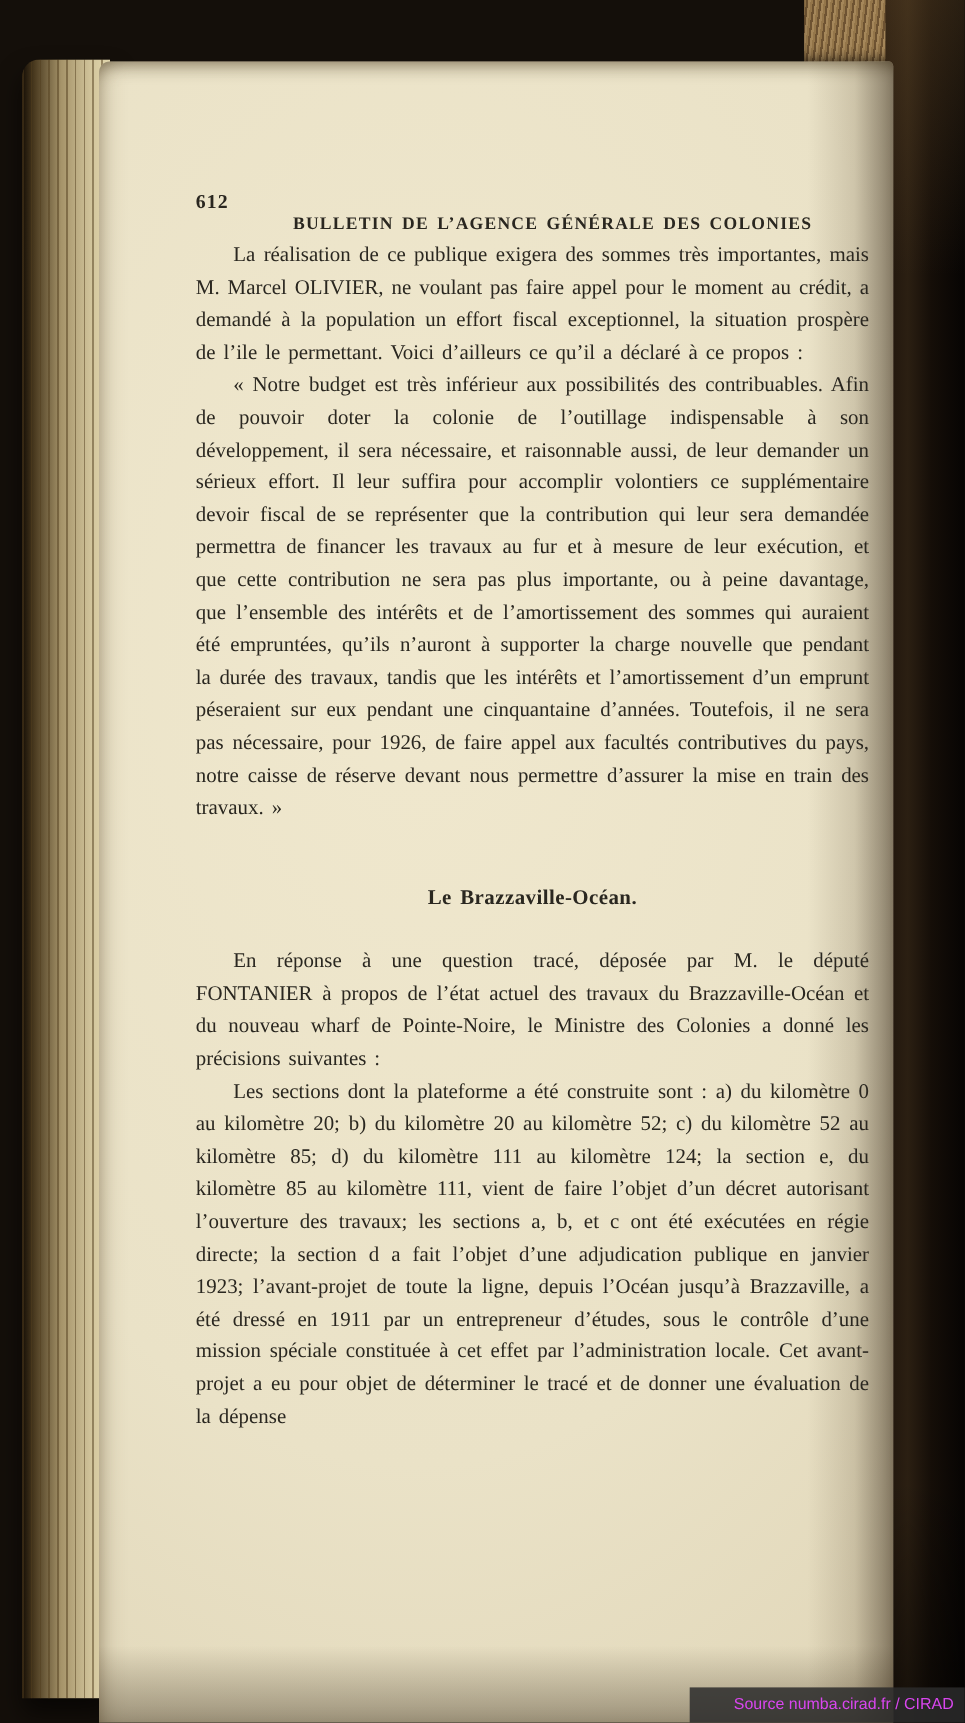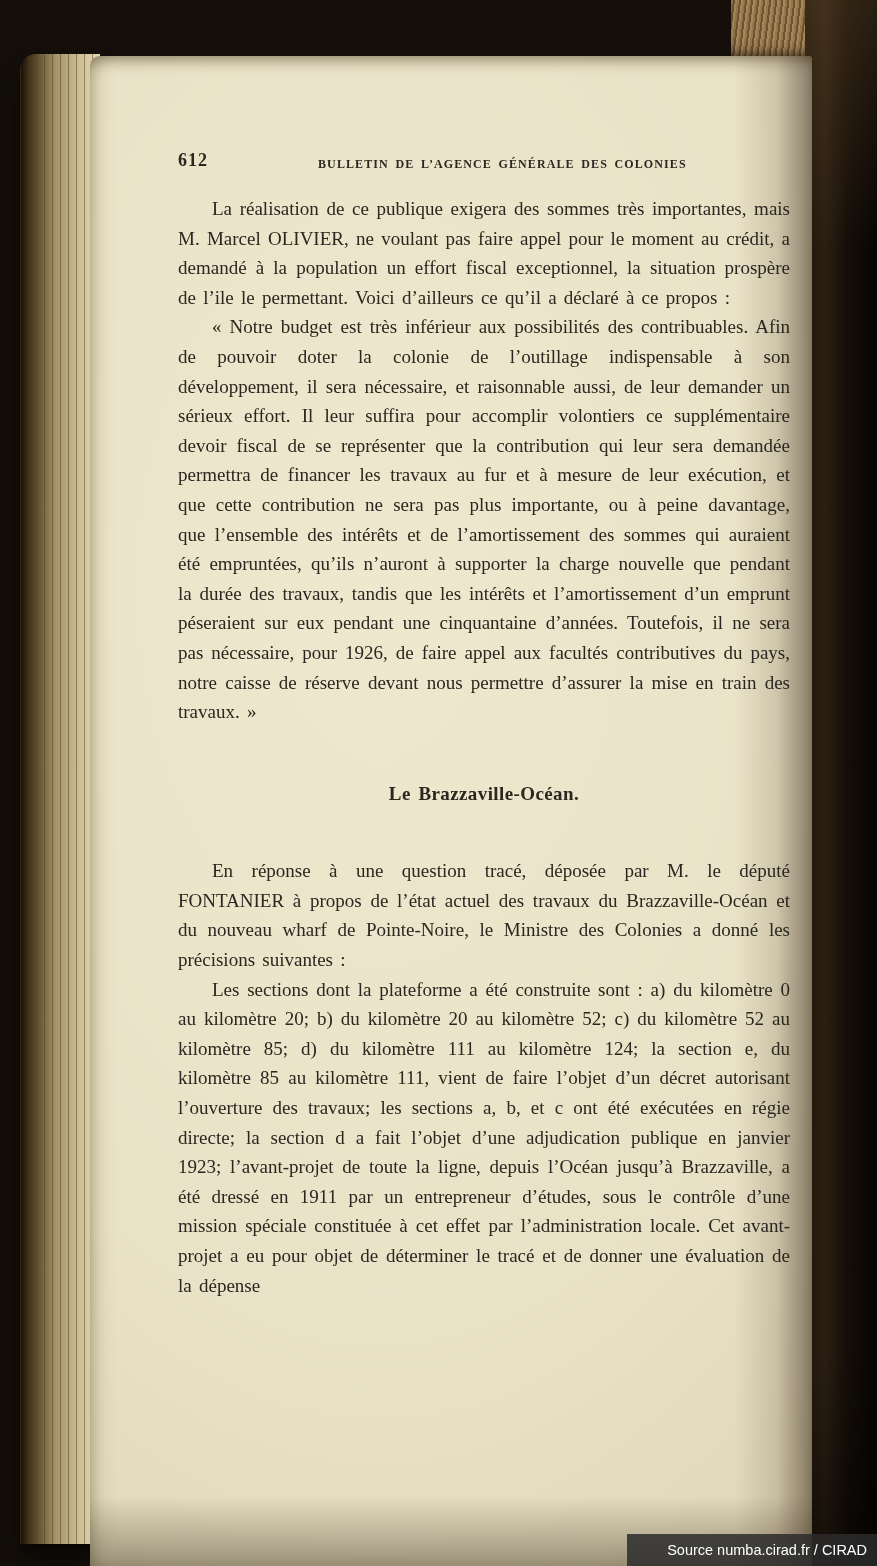--- a/index.html
+++ b/index.html
@@ -64,43 +64,44 @@
     color: #2a2720;
     font-size: 19px;
     line-height: 29.6px;
     text-align: justify;
     word-spacing: 2.5px;
     z-index: 3;
   }
   .header-row {
     position: relative; height: 26px; margin-bottom: 22px;
     font-weight: bold;
+    margin-top: 23px;
   }
   .page-number {
     position: absolute; left: 0; top: 0;
     font-size: 18px; letter-spacing: 1px;
   }
   .running-title {
-    position: absolute; left: 53%; top: 4px; transform: translateX(-50%);
+    position: absolute; left: 53%; top: 20px; transform: translateX(-50%);
     white-space: nowrap;
-    font-size: 12px; letter-spacing: 1.1px;
+    font-size: 16px; letter-spacing: 1.1px;
   }
   .para { margin: 0; text-indent: 34px; }
   .section-heading {
-    margin: 52px 0 48px 0;
+    margin: 52px 0 28px 0;
     text-align: center;
     font-size: 19px; font-weight: bold; letter-spacing: 0.4px;
     text-indent: 0;
   }
 
   
   .watermark {
     position: absolute; right: 0; bottom: 0; height: 32px; min-width: 250px;
     background: rgba(43,43,43,0.85);
-    color: #ffffff;
+    color: #d946ef;
     font: 400 14.5px/32px "Liberation Sans", "DejaVu Sans", sans-serif;
     text-align: right;
     padding: 0 10px 0 18px;
     box-sizing: border-box;
     z-index: 10;
   }
 </style>
 </head>
 <body>
 

